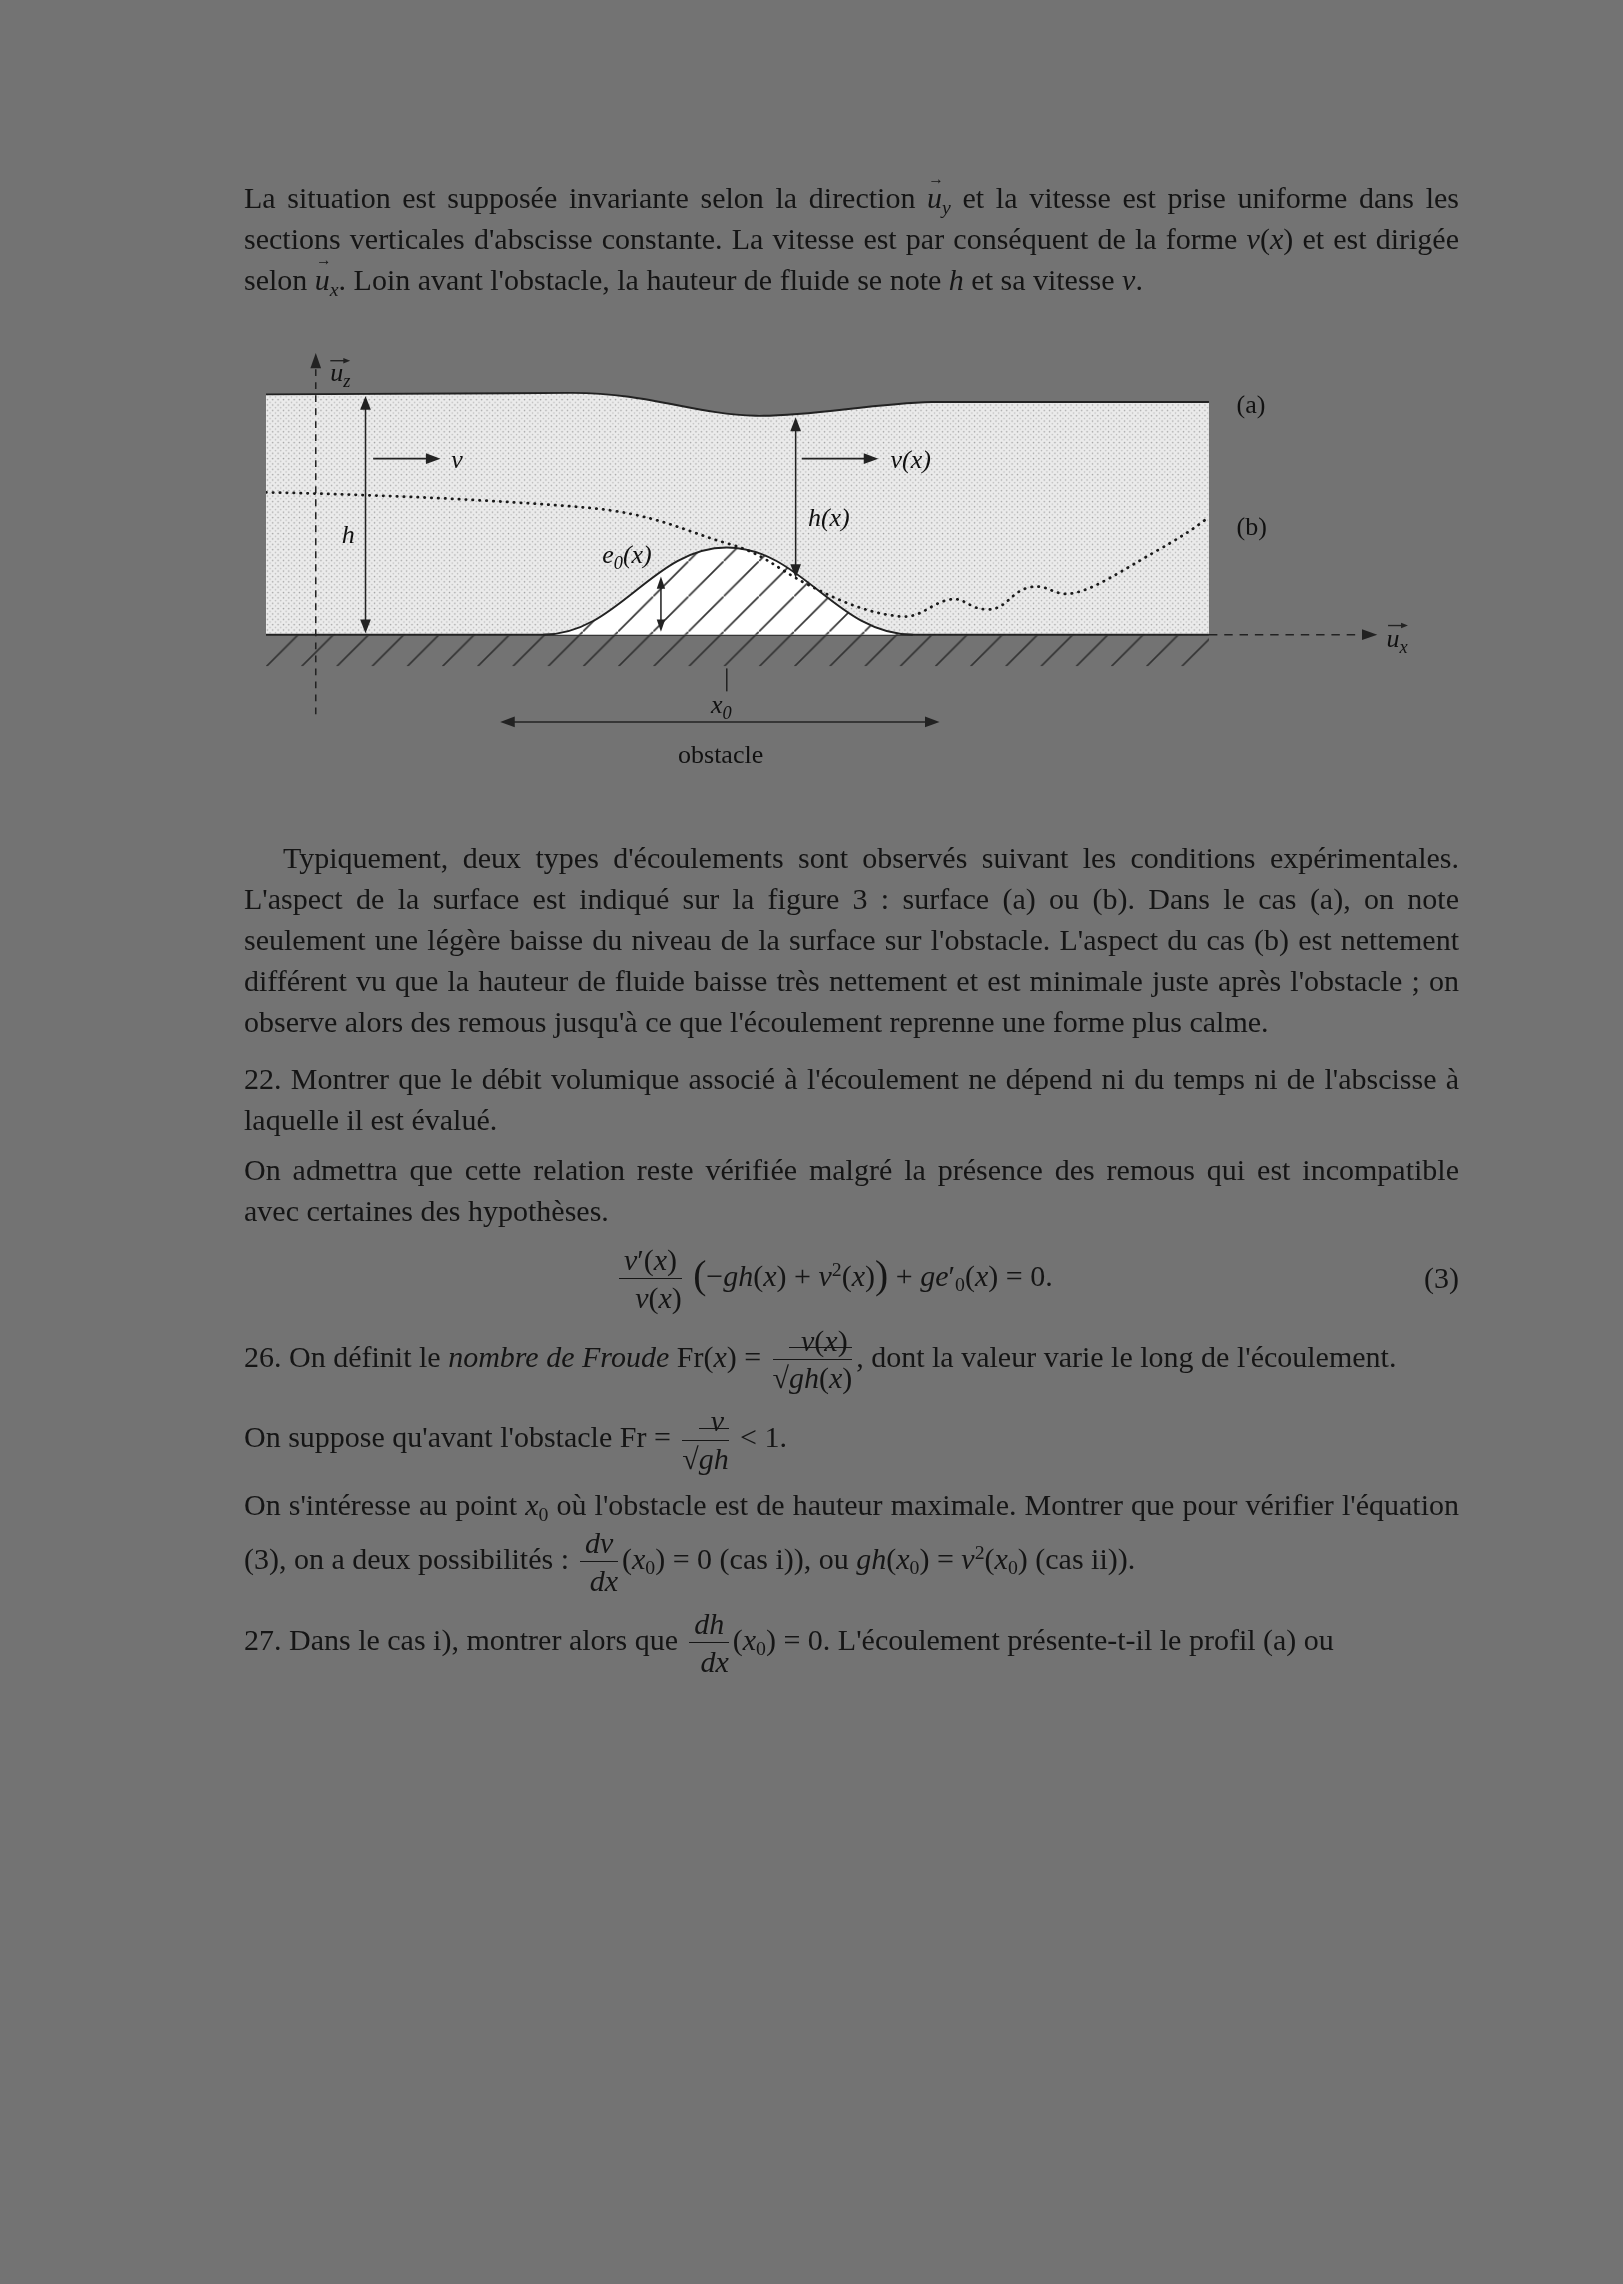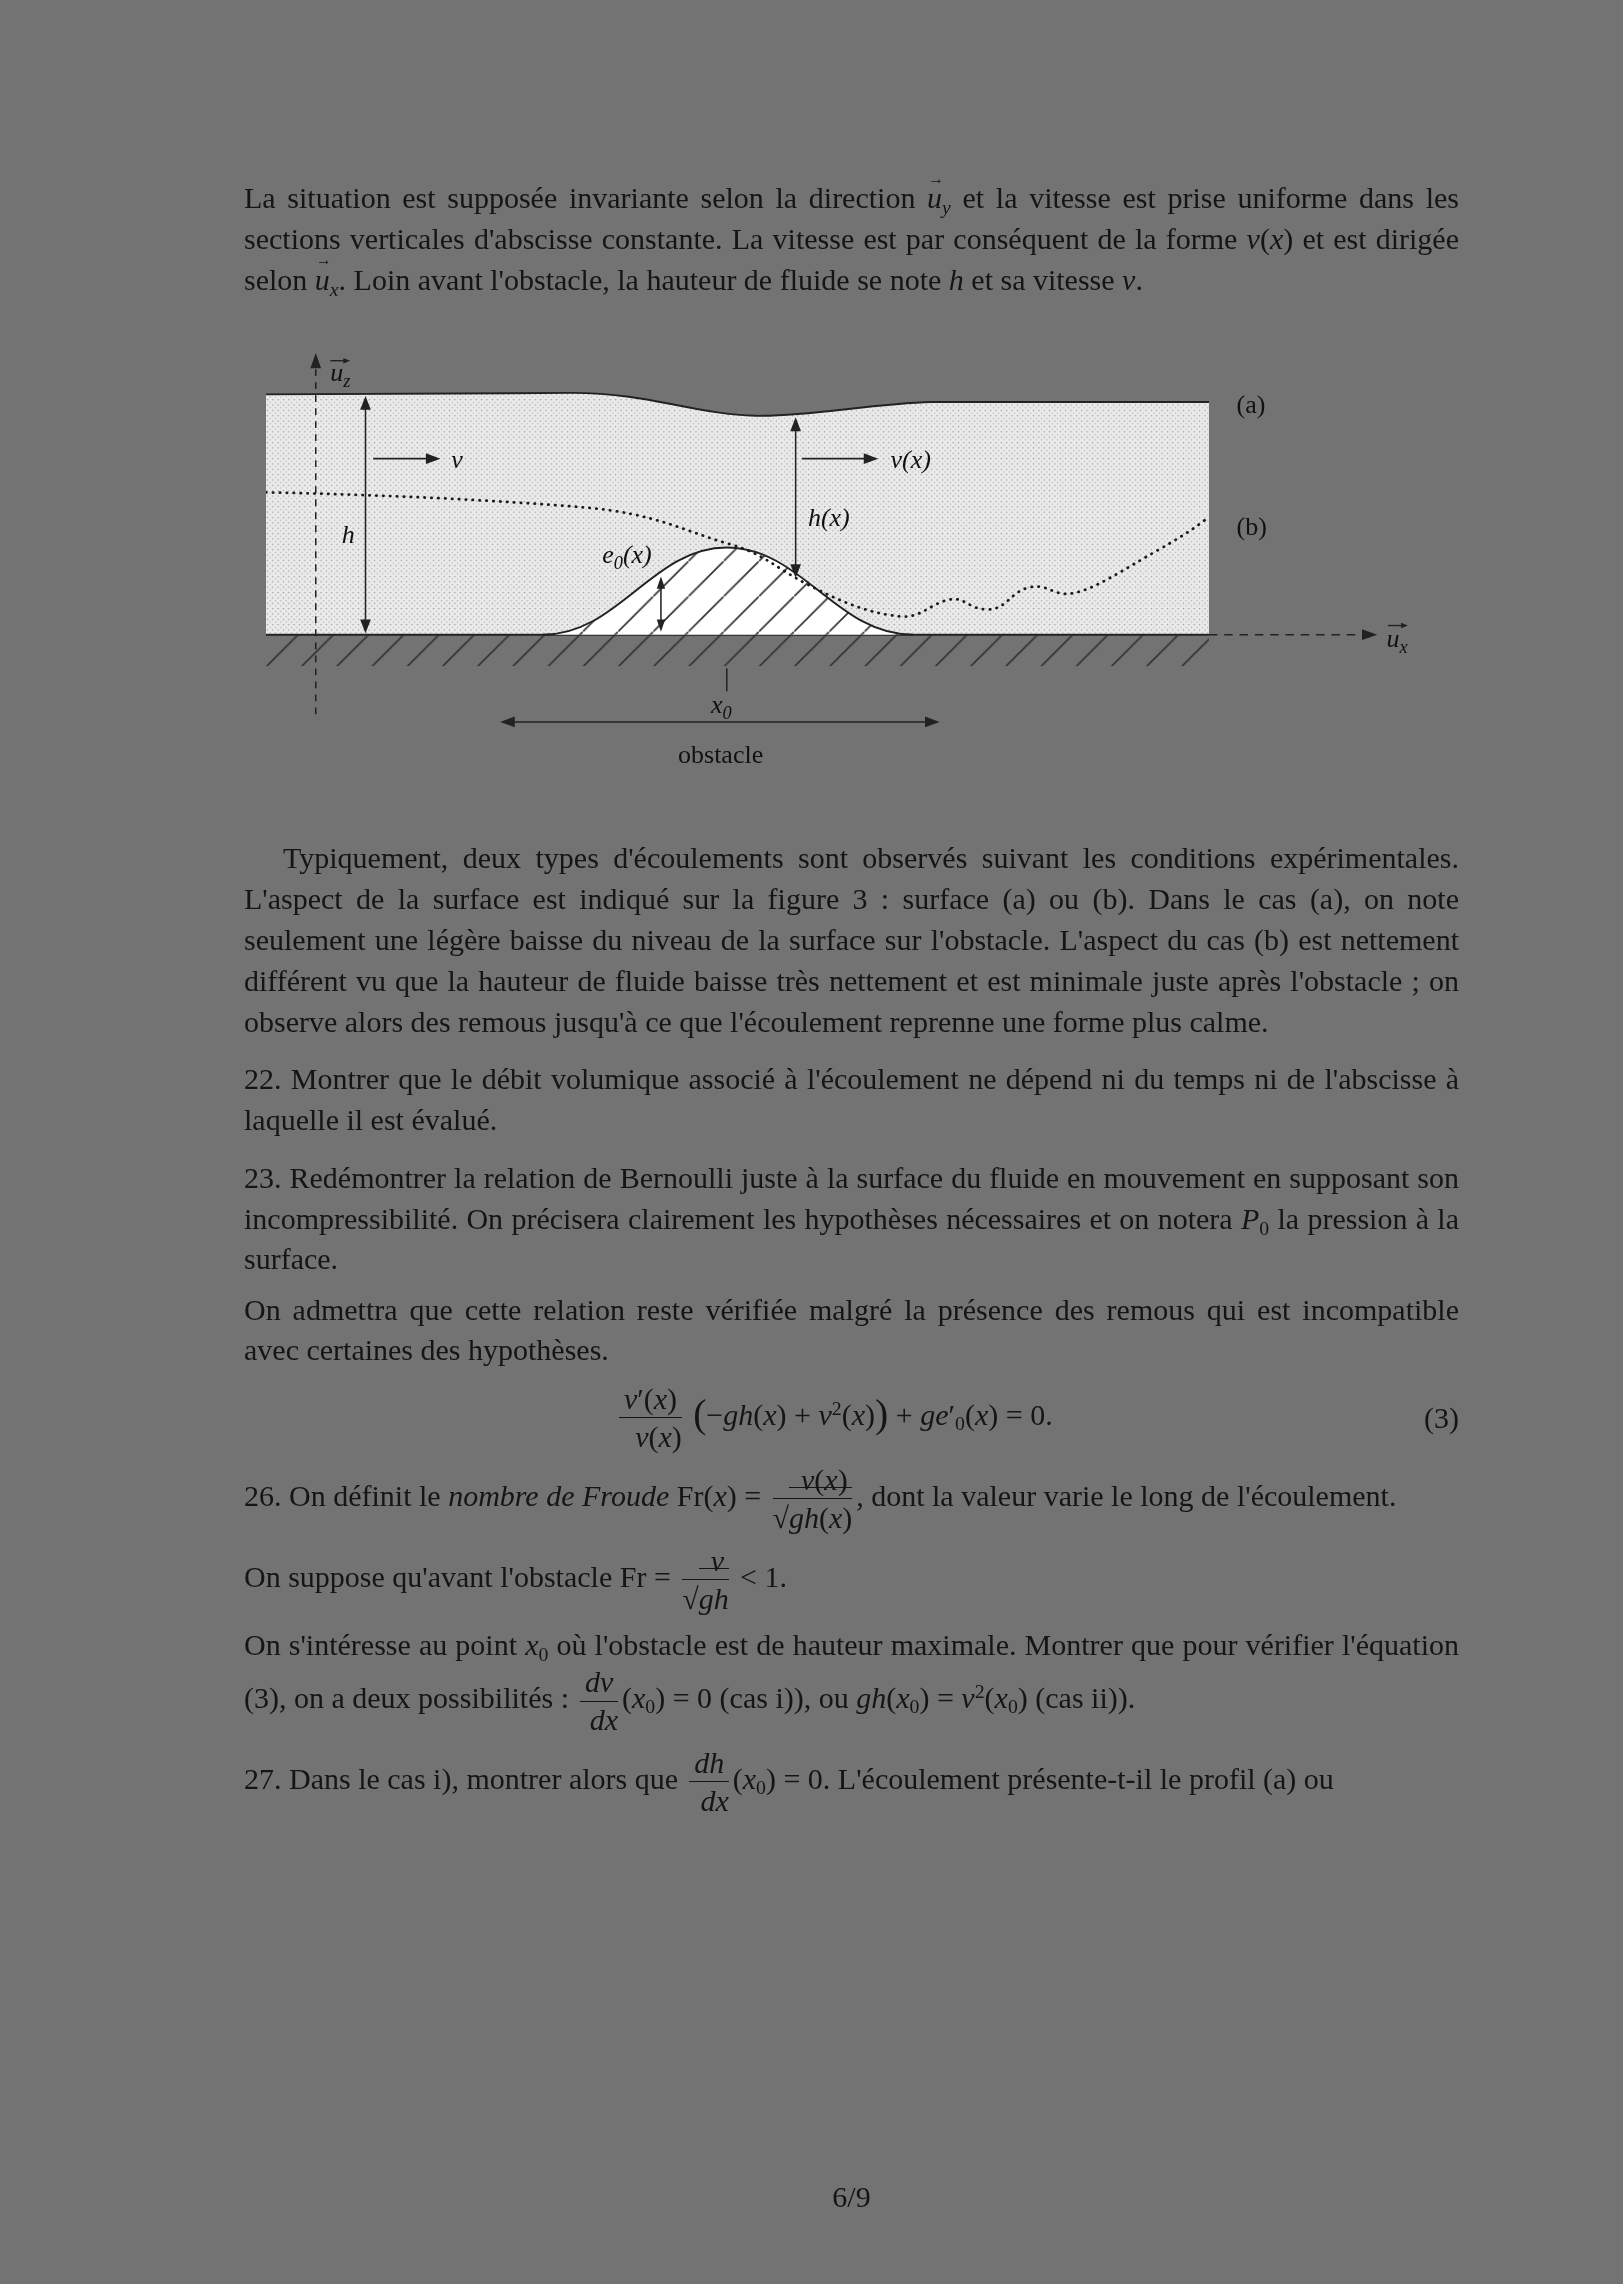--- a/index.html
+++ b/index.html
@@ -144,30 +144,28 @@
       <text class="fupright" x="1268" y="82">(a)</text>
       <text class="fupright" x="1268" y="242">(b)</text>
     </svg>
   </div>
 
 
   <p class="indent" style="margin-top:44px;">Typiquement, deux types d'écoulements sont observés suivant les conditions expérimentales. L'aspect de la surface est indiqué sur la figure 3 : surface (a) ou (b). Dans le cas (a), on note seulement une légère baisse du niveau de la surface sur l'obstacle. L'aspect du cas (b) est nettement différent vu que la hauteur de fluide baisse très nettement et est minimale juste après l'obstacle ; on observe alors des remous jusqu'à ce que l'écoulement reprenne une forme plus calme.</p>
 
   <p class="mt"><b>22.</b> Montrer que le débit volumique associé à l'écoulement ne dépend ni du temps ni de l'abscisse à laquelle il est évalué.</p>
 
-  <p class="mt"><b>23.</b> Redémontrer la relation de Bernoulli juste à la surface du fluide en mouvement en supposant son incompressibilité. On précisera clairement les hypothèses nécessaires et on notera <i>P</i><sub>0</sub> la pression à la surface.</p>
   <p class="mts">On admettra que cette relation reste vérifiée malgré la présence des remous qui est incompatible avec certaines des hypothèses.</p>
 
   <div class="eqrow">
     <span class="eq"><span class="frac"><span class="num"><i>v</i>′(<i>x</i>)</span><span class="den"><i>v</i>(<i>x</i>)</span></span> <span class="big">(</span>−<i>gh</i>(<i>x</i>) + <i>v</i><sup>2</sup>(<i>x</i>)<span class="big">)</span> + <i>ge</i>′<sub>0</sub>(<i>x</i>) = 0.</span>
     <span class="eqnum">(3)</span>
   </div>
 
 
   <p class="mts"><b>26.</b> On définit le <i>nombre de Froude</i> Fr(<i>x</i>) = <span class="frac"><span class="num"><i>v</i>(<i>x</i>)</span><span class="den">√<span class="ovl"><i>gh</i>(<i>x</i>)</span></span></span>, dont la valeur varie le long de l'écoulement.</p>
   <p class="mts">On suppose qu'avant l'obstacle Fr = <span class="frac"><span class="num"><i>v</i></span><span class="den">√<span class="ovl"><i>gh</i></span></span></span> &lt; 1.</p>
   <p class="mts">On s'intéresse au point <i>x</i><sub>0</sub> où l'obstacle est de hauteur maximale. Montrer que pour vérifier l'équation (3), on a deux possibilités : <span class="frac"><span class="num"><i>dv</i></span><span class="den"><i>dx</i></span></span>(<i>x</i><sub>0</sub>) = 0 (cas i)), ou <i>gh</i>(<i>x</i><sub>0</sub>) = <i>v</i><sup>2</sup>(<i>x</i><sub>0</sub>) (cas ii)).</p>
 
   <p class="mts"><b>27.</b> Dans le cas i), montrer alors que <span class="frac"><span class="num"><i>dh</i></span><span class="den"><i>dx</i></span></span>(<i>x</i><sub>0</sub>) = 0. L'écoulement présente-t-il le profil (a) ou</p>
 
-  <div class="footer">6/9</div>
 </div>
 
 
 </body></html>

